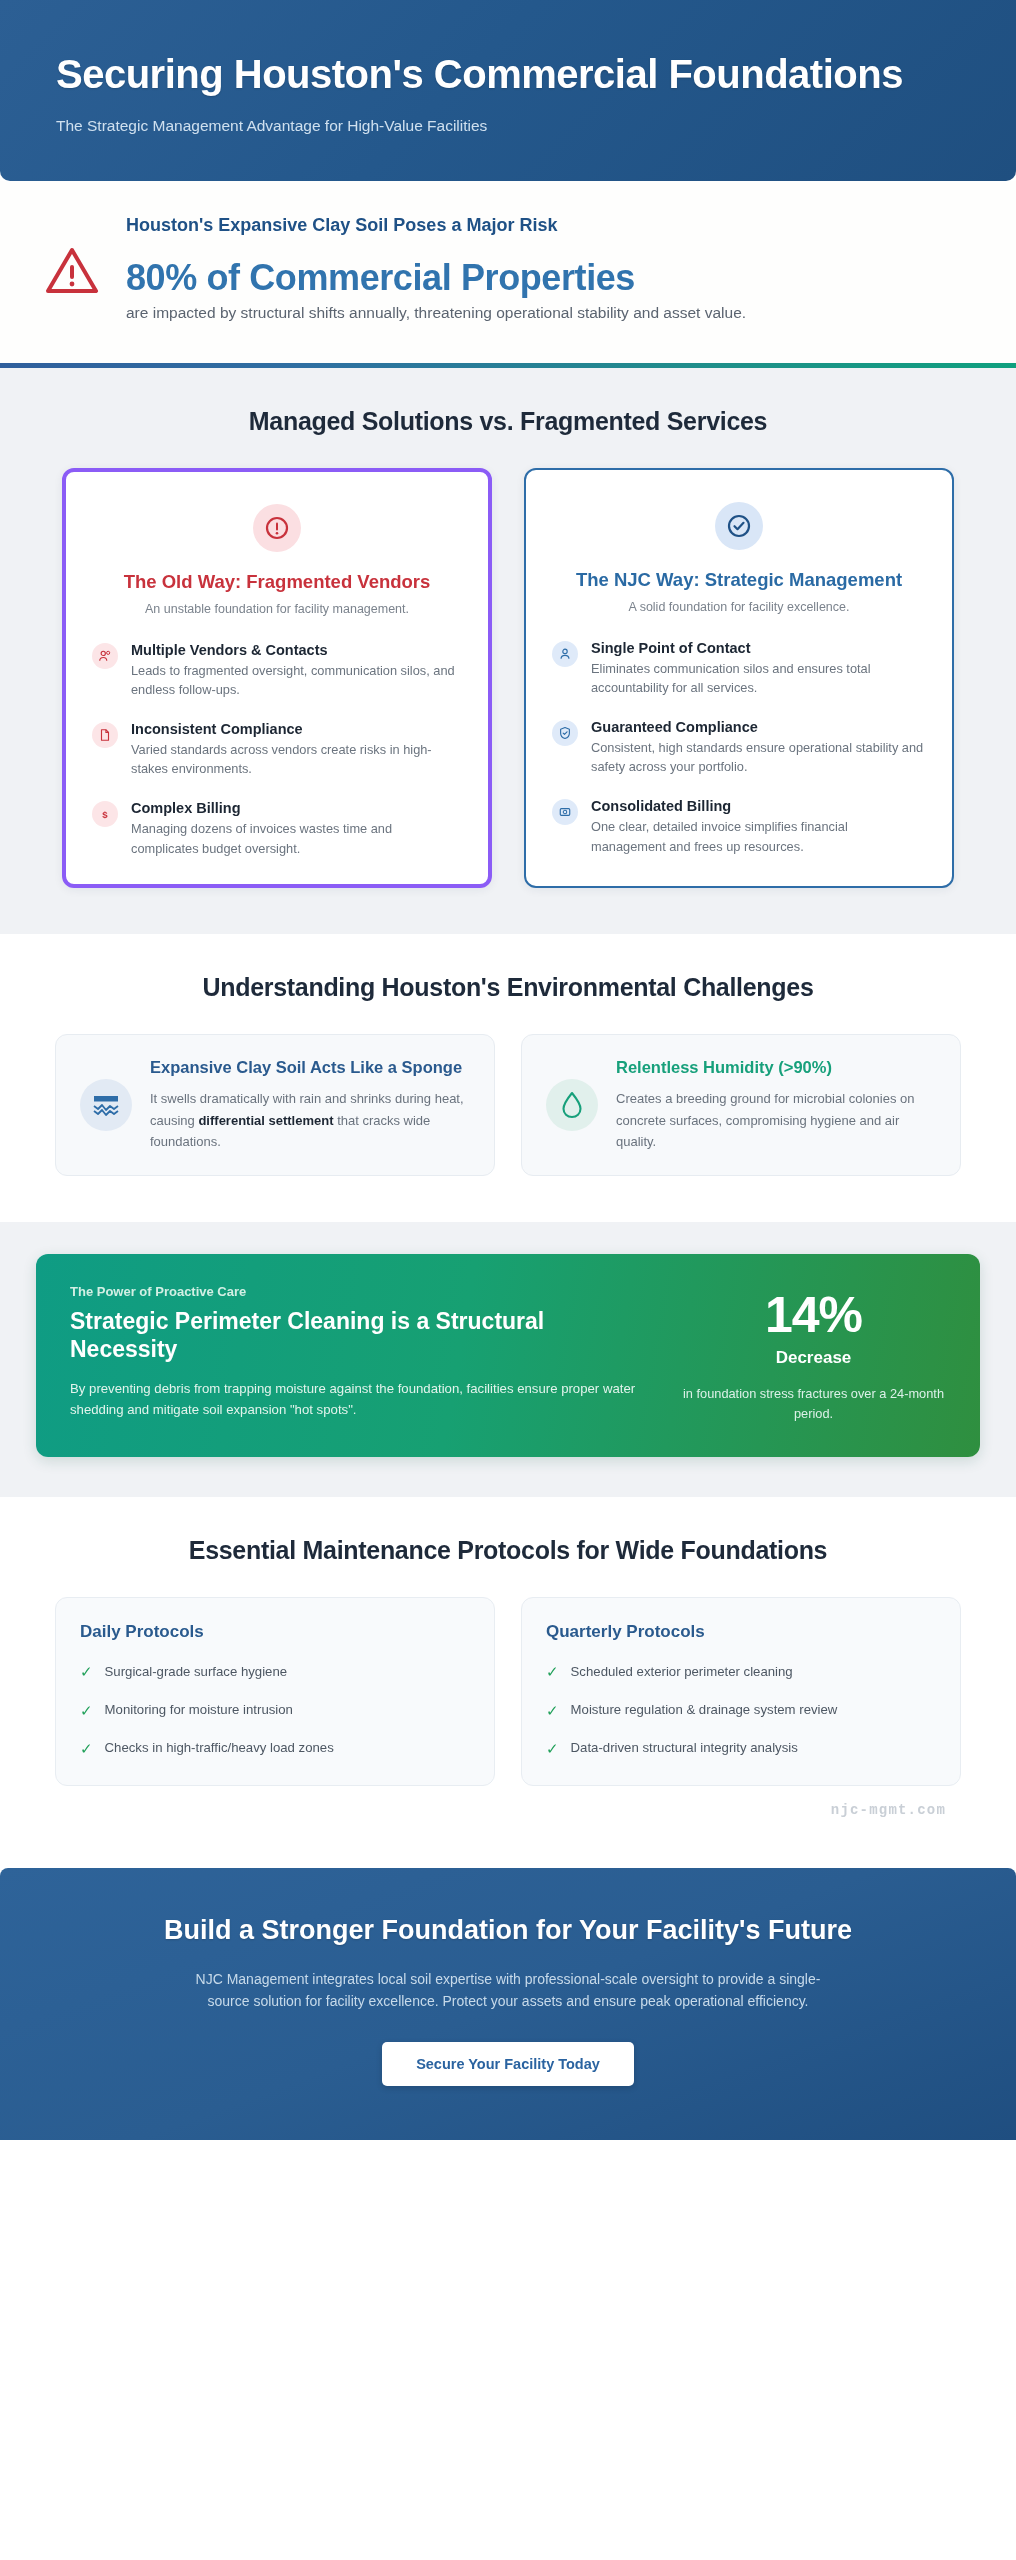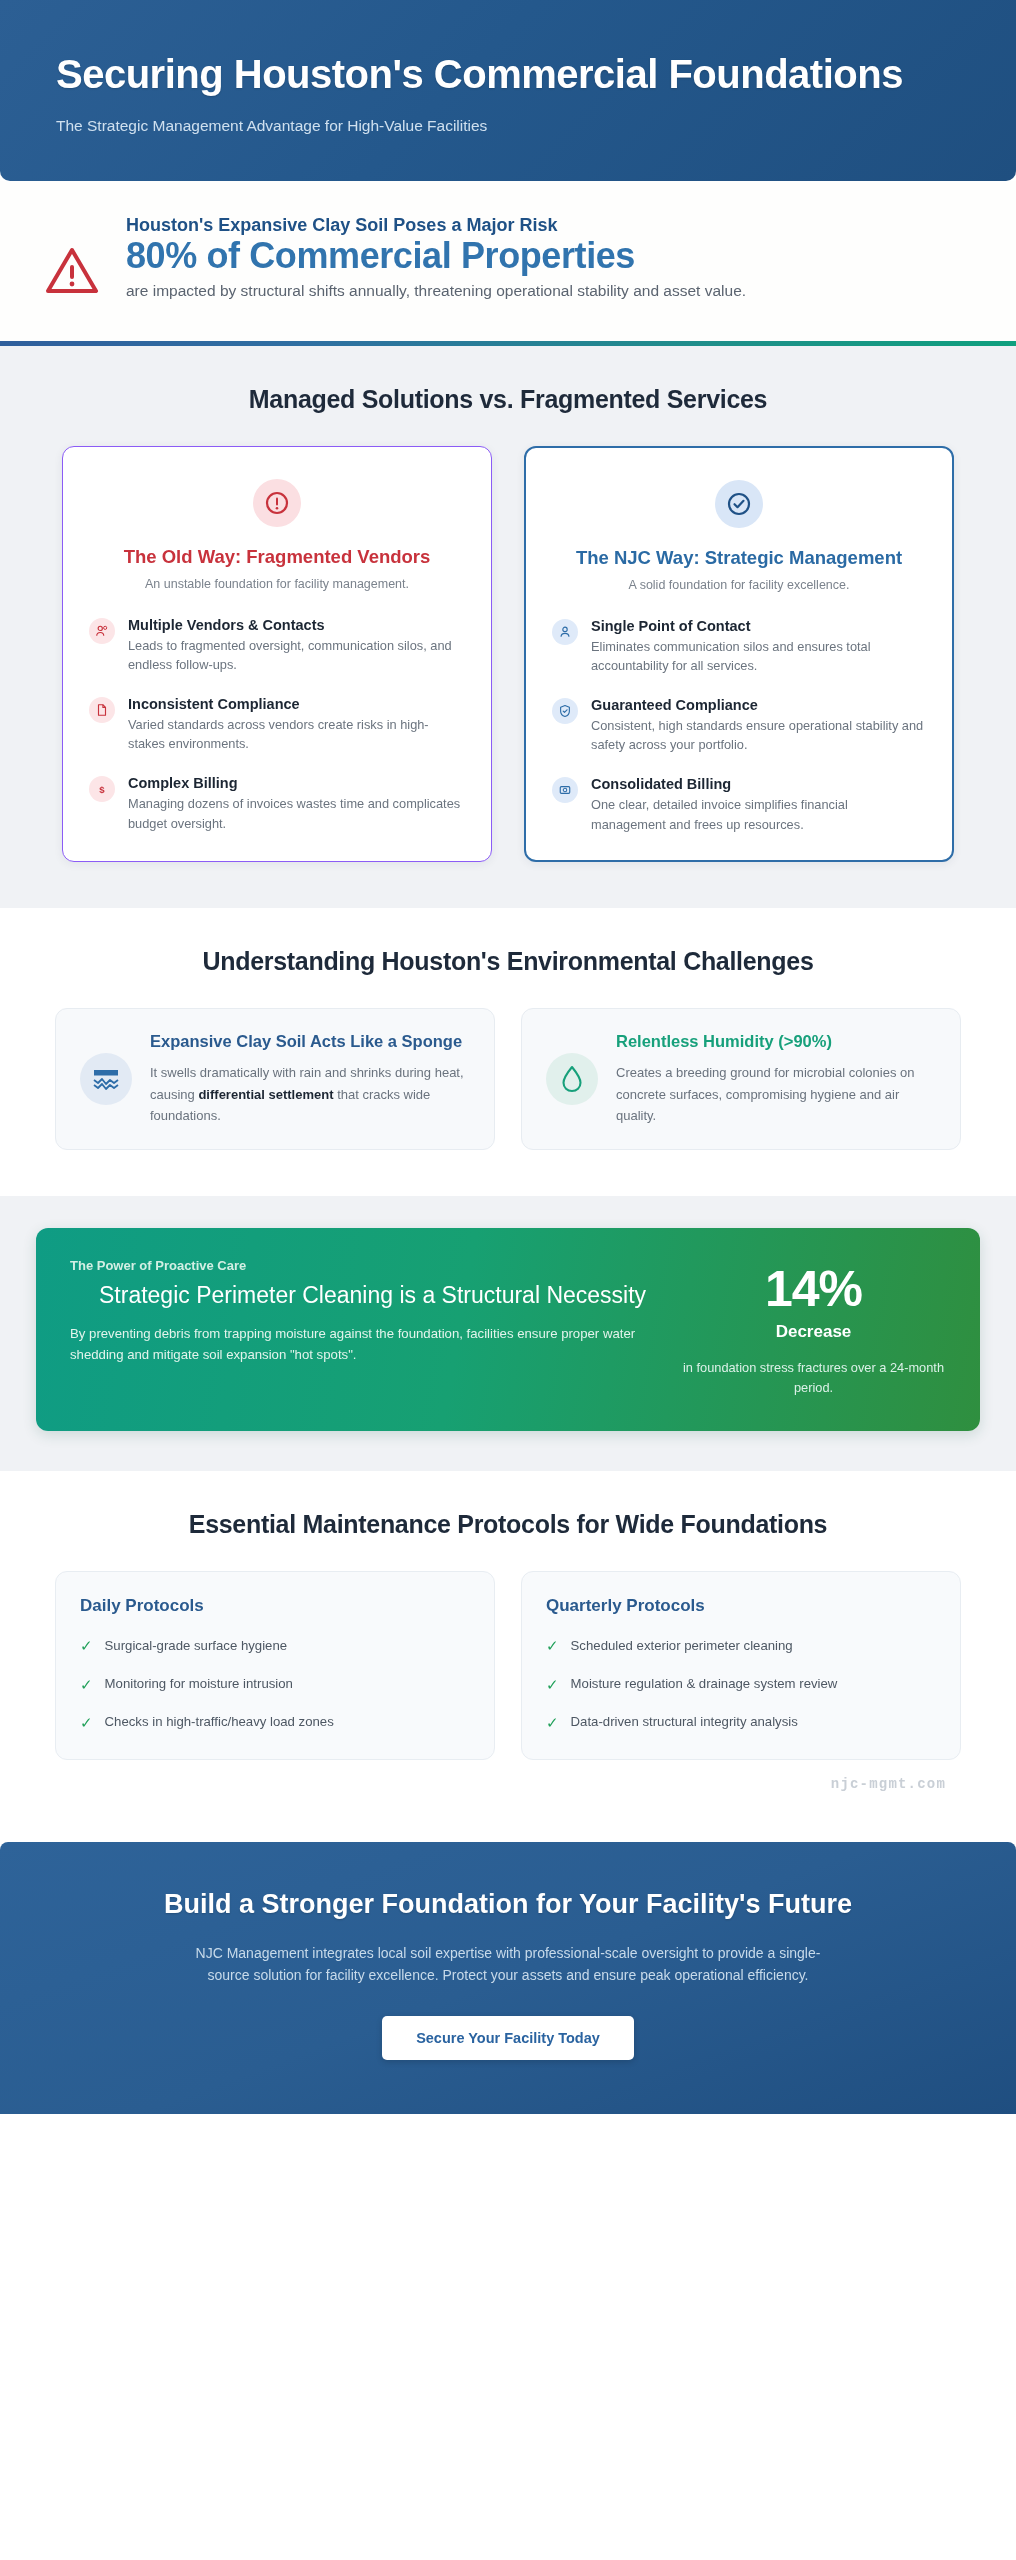--- a/index.html
+++ b/index.html
@@ -42,21 +42,21 @@
     align-items:flex-start;
     gap:26px;
     border-bottom:4px solid transparent;
   }
   .alert-icon { flex:0 0 auto; margin-top:30px; }
   .alert-text { flex:1 1 auto; max-width:800px; }
   .alert-kicker {
     color:#1f5186;
     font-size:18px;
     font-weight:bold;
-    margin-bottom:0;
+    margin-bottom:22px;
   }
   .alert-stat {
     color:#3174ae;
     font-size:36px;
     font-weight:bold;
     line-height:1.12;
     letter-spacing:-0.4px;
     margin-bottom:4px;
   }
   .alert-body {
@@ -87,21 +87,21 @@
   
   .compare { display:flex; gap:32px; justify-content:center; }
   .cmp-card {
     flex:1 1 0;
     max-width:430px;
     background:#ffffff;
     border-radius:12px;
     padding:28px 26px 26px 26px;
     box-shadow:0 2px 10px rgba(30,45,70,.07);
   }
-  .cmp-card.bad  { border:1px solid #8b5cf6; }
+  .cmp-card.bad  { border:4px solid #8b5cf6; }
   .cmp-card.good { border:2px solid #2e6da8; }
   .cmp-badge {
     width:48px; height:48px; border-radius:50%;
     margin:4px auto 18px auto;
     display:flex; align-items:center; justify-content:center;
   }
   .cmp-badge.bad  { background:#fbdfe2; }
   .cmp-badge.good { background:#d9e6f7; }
   .cmp-title {
     text-align:center; font-size:18.5px; font-weight:bold;
@@ -154,21 +154,21 @@
     background:linear-gradient(100deg,#0f9c84 0%,#17a072 45%,#2f8f3f 100%);
     border-radius:12px;
     padding:30px 34px 32px 34px;
     display:flex; gap:34px; align-items:flex-start;
     box-shadow:0 4px 14px rgba(20,90,70,.16);
     justify-content:center;
   }
   .green-left { flex:1 1 auto; max-width:590px; }
   .green-kicker { color:#d3efe4; font-size:13px; font-weight:bold; margin-bottom:8px; }
   .green-h {
-    color:#ffffff; font-size:23px; font-weight:normal; line-height:1.25; margin-bottom:14px;margin-left:29px;
+    color:#ffffff; font-size:23px; font-weight:bold; line-height:1.25; margin-bottom:14px;
   }
   .green-p { color:#e2f4ec; font-size:13.2px; line-height:1.6; }
   .green-right { flex:0 0 265px; text-align:center; padding-top:6px; }
   .green-num {
     color:#ffffff; font-size:50px; font-weight:bold; line-height:1;
     letter-spacing:-1px; margin-bottom:8px;
   }
   .green-lbl { color:#ffffff; font-size:17px; font-weight:bold; margin-bottom:16px; }
   .green-note { color:#dcf1e8; font-size:12.8px; line-height:1.6; }
 

